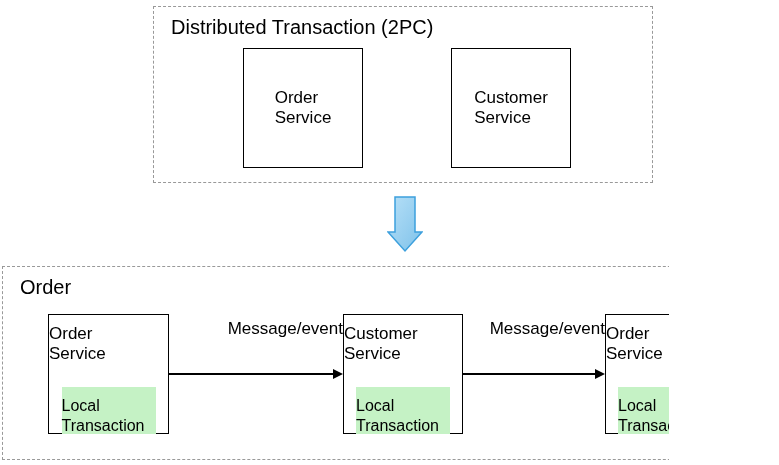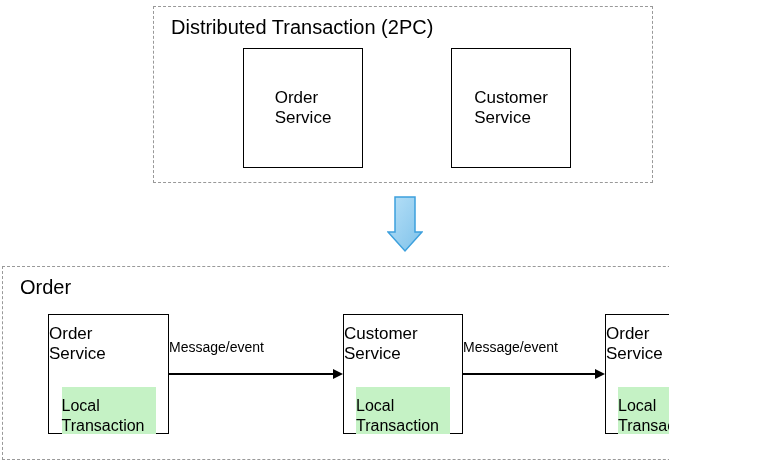--- a/index.html
+++ b/index.html
@@ -90,23 +90,23 @@
   }
   .connector-head {
     position: absolute;
     width: 0; height: 0;
     border-left: 10px solid var(--connector);
     border-top: 5px solid transparent;
     border-bottom: 5px solid transparent;
   }
   .connector-label {
     position: absolute;
-    top: 337px;
-    text-align: left;
-    font-size: 14px;
+    top: 319px;
+    text-align: right;
+    font-size: 17px;
     line-height: 20px;
   }
   .conn1-line  { left: 169px; top: 373px; width: 164px; }
   .conn1-head  { left: 333px; top: 369px; }
   .conn1-label { left: 169px; width: 174px; }
   .conn2-line  { left: 463px; top: 373px; width: 132px; }
   .conn2-head  { left: 595px; top: 369px; }
   .conn2-label { left: 463px; width: 142px; }
   
   .down-arrow {

